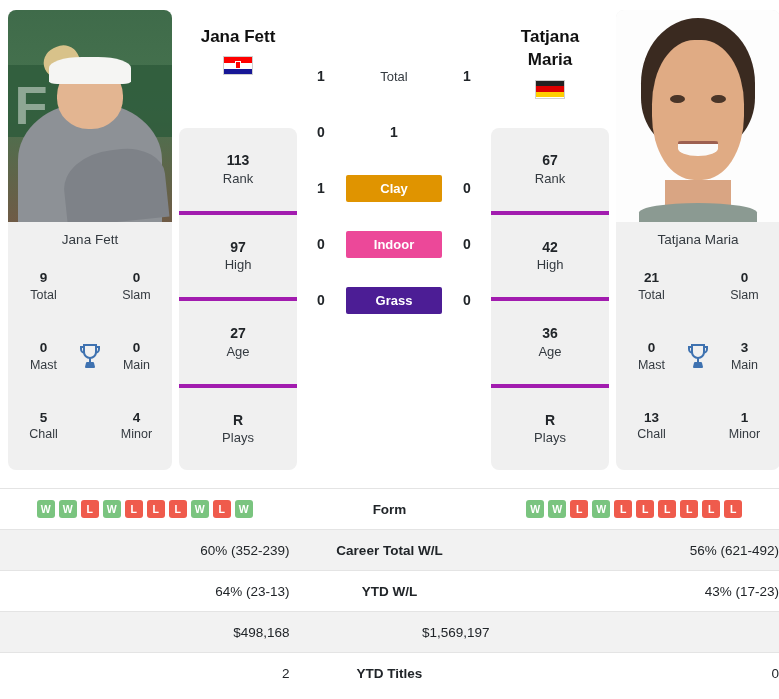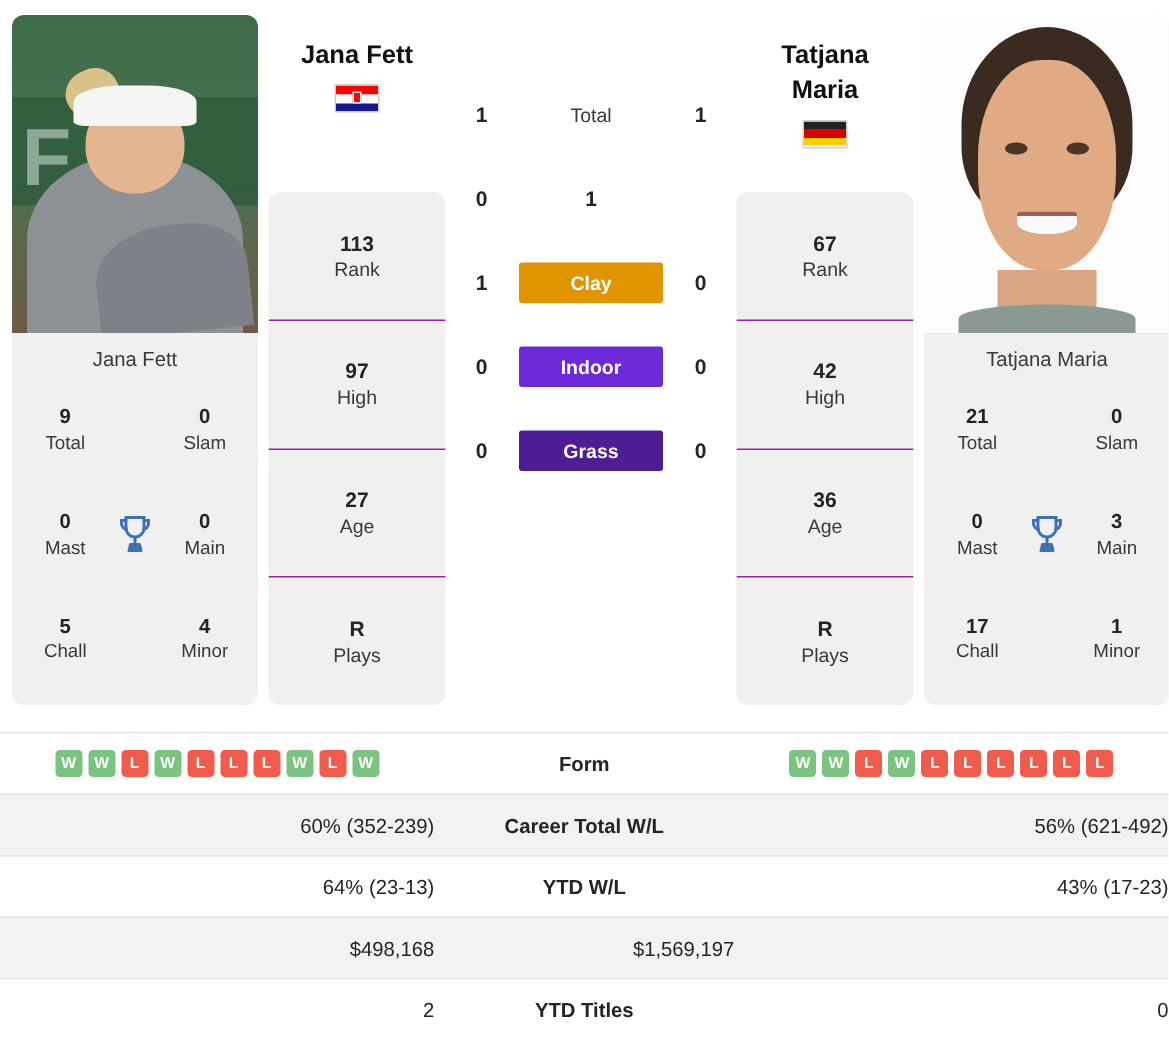--- a/index.html
+++ b/index.html
@@ -83,21 +83,21 @@
   
   .rcard {
     background:#f0f0f0; border-radius:8px; overflow:hidden;
     display:flex; flex-direction:column;
     margin-top:118px;
     height:342px;
   }
   .rrow {
     flex:1; display:flex; flex-direction:column;
     align-items:center; justify-content:center;
-    border-bottom:1px solid #a21caf;
+    border-bottom:4px solid #a21caf;
   }
   .rrow:last-child { border-bottom:none; }
   .rrow .v { font-size:14px; font-weight:700; line-height:1.3; }
   .rrow .l { font-size:13px; color:#343a40; line-height:1.35; }
 
   
   .center { padding-top:52px; }
   .hrow {
     display:grid; grid-template-columns:34px 1fr 34px;
     align-items:center; column-gap:8px;
@@ -266,21 +266,21 @@
         <div class="hnum">0</div>
         <div class="hnum">1</div>
       </div>
       <div class="hrow">
         <div class="hnum">1</div>
         <div class="surf" style="background:#e09400">Clay</div>
         <div class="hnum">0</div>
       </div>
       <div class="hrow">
         <div class="hnum">0</div>
-        <div class="surf" style="background:#6d28d9">Indoor</div>
+        <div class="surf" style="background:#ec4899">Indoor</div>
         <div class="hnum">0</div>
       </div>
       <div class="hrow">
         <div class="hnum">0</div>
         <div class="surf" style="background:#4c1d95">Grass</div>
         <div class="hnum">0</div>
       </div>
     </div>
 
     <div class="rcard">
@@ -334,21 +334,21 @@
               <path d="M6 4H3v2a4 4 0 0 0 4 4M18 4h3v2a4 4 0 0 1-4 4" fill="none" stroke="#3f72b0" stroke-width="2"></path>
               <path d="M12 15v5M8 24h8l-1-4H9z" fill="#3f72b0" stroke="#3f72b0" stroke-width="2" stroke-linejoin="round"></path>
             </svg>
         </div>
         <div class="tstat">
           <div class="v">3</div>
           <div class="l">Main</div>
         </div>
 
         <div class="tstat">
-          <div class="v">17</div>
+          <div class="v">13</div>
           <div class="l">Chall</div>
         </div>
         <div class="trophy-cell"></div>
         <div class="tstat">
           <div class="v">1</div>
           <div class="l">Minor</div>
         </div>
       </div>
     </div>
 

